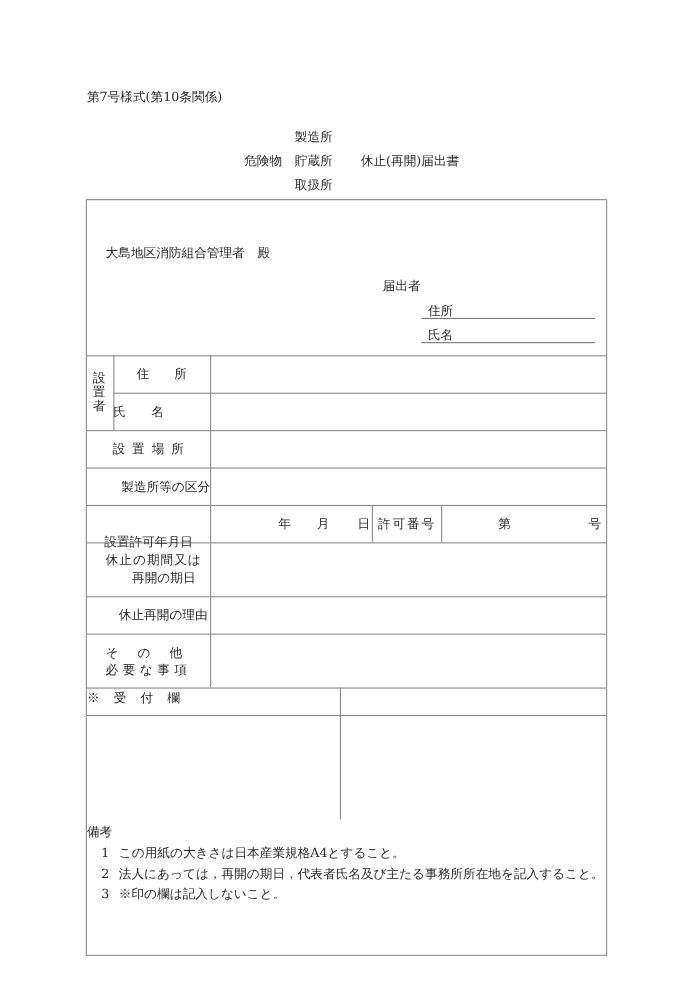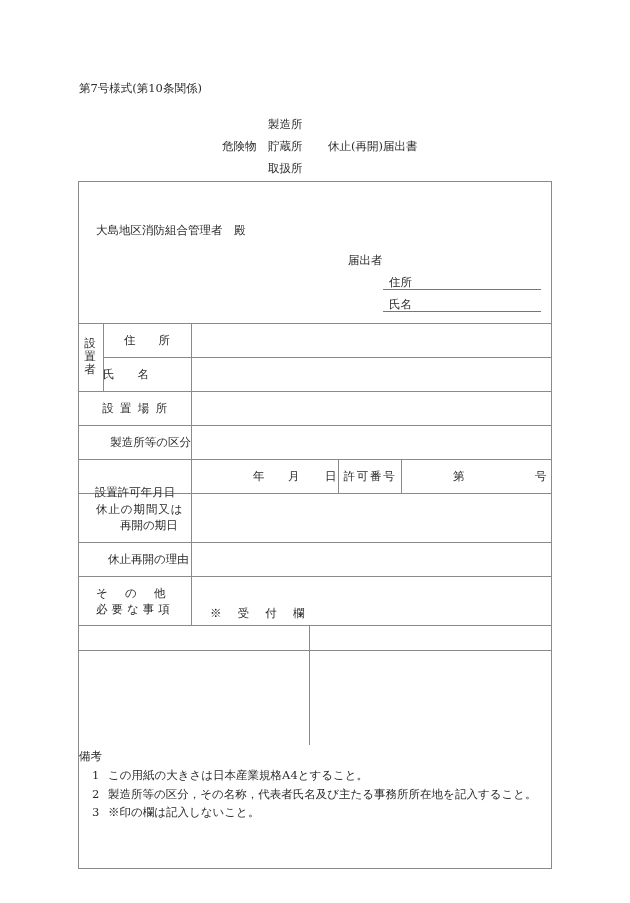--- a/index.html
+++ b/index.html
@@ -78,24 +78,24 @@
   <div class="cell-text" style="left:17px;top:335px;margin-left:24px;">再開の期日</div>
   <div style="position:absolute;left:113px;top:312px;width:358px;height:48px;"></div>
 
   <div class="cell-text" style="left:17px;top:369px;margin-left:12px;">休止再開の理由</div>
   <div style="position:absolute;left:113px;top:361px;width:358px;height:33px;"></div>
 
   <div class="cell-text" style="left:17px;top:403px;letter-spacing:0.25em;">そ　の　他</div>
   <div class="cell-text" style="left:17px;top:419px;letter-spacing:0.35em;">必要な事項</div>
   <div style="position:absolute;left:113px;top:395px;width:358px;height:48px;"></div>
 
-  <div class="cell-text" style="left:0;width:230px;top:424px;text-align:right;letter-spacing:0.4em;font-family:Liberation Mono, monospace;">※ 受 付 欄</div>
+  <div class="cell-text" style="left:0;width:230px;top:444px;text-align:left;letter-spacing:0.4em;">※ 受 付 欄</div>
   <div style="position:absolute;left:0;top:469px;width:230px;height:93px;"></div>
   <div style="position:absolute;left:231px;top:469px;width:241px;height:93px;"></div>
 </div>
 
 <div class="abs" style="left:79px;top:749px;">備考</div>
 <div class="abs" style="left:92px;top:768px;">1</div>
 <div class="abs" style="left:108px;top:768px;">この用紙の大きさは日本産業規格A4とすること。</div>
 <div class="abs" style="left:92px;top:787px;">2</div>
-<div class="abs" style="left:108px;top:787px;">製造所等の区分，その名称，代表者氏名及び主たる事務所所在地を記入すること。</div>
+<div class="abs" style="left:108px;top:787px;">法人にあっては，再開の期日，代表者氏名及び主たる事務所所在地を記入すること。</div>
 <div class="abs" style="left:92px;top:805px;">3</div>
 <div class="abs" style="left:108px;top:805px;">※印の欄は記入しないこと。</div>
 
 </body></html>

